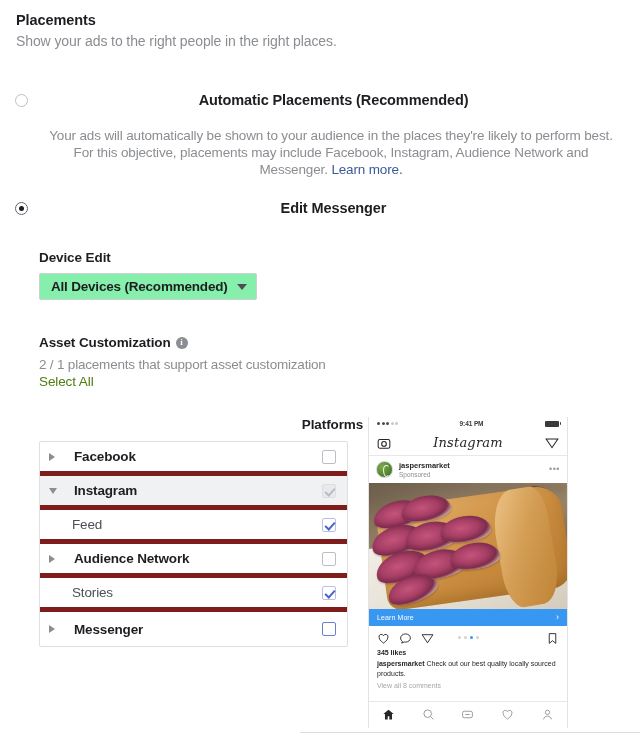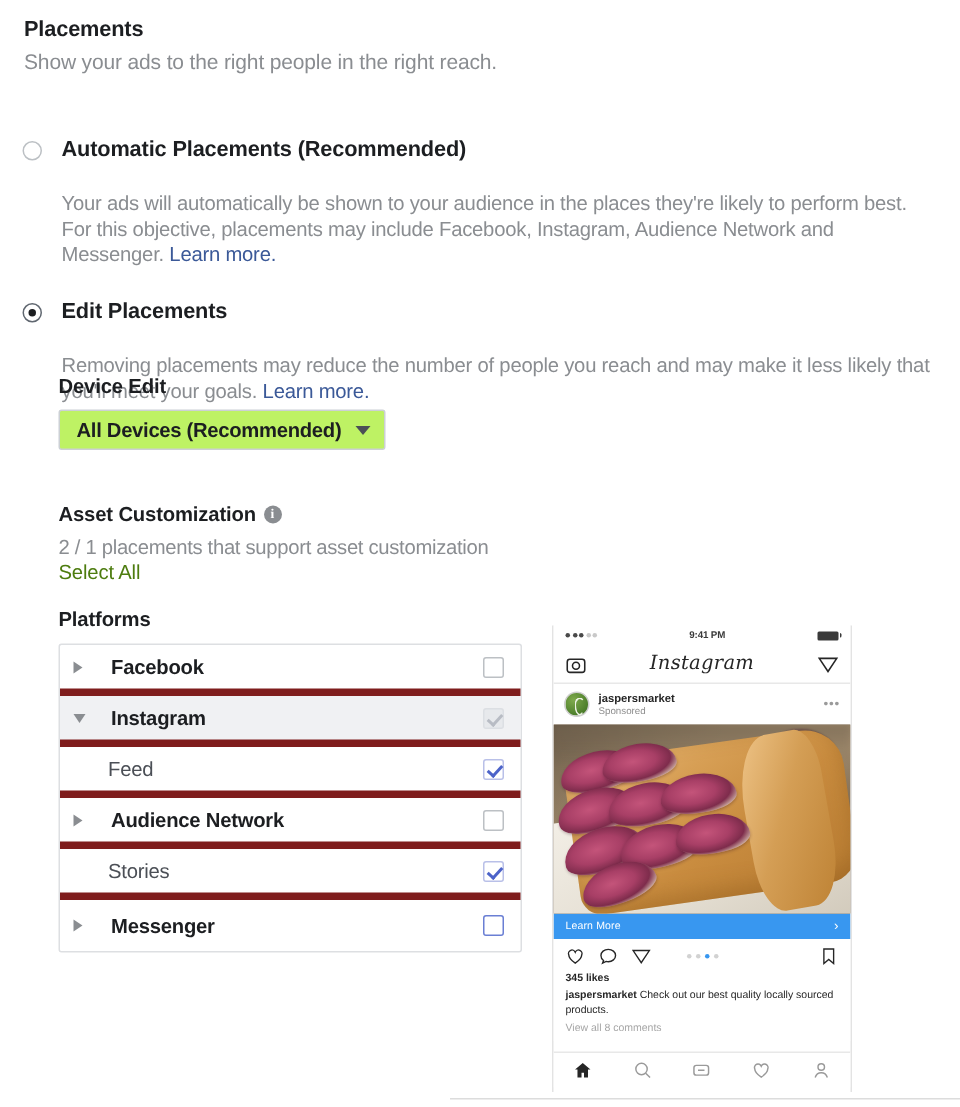--- a/index.html
+++ b/index.html
@@ -30,21 +30,21 @@
     letter-spacing: -0.1px;
   }
   .section-sub {
     font-size: 14px;
     color: #8a8d91;
     margin-top: 5px;
     letter-spacing: -0.1px;
   }
 
   
-  .radio-group { position: absolute; left: 15px; top: 92px; right: 14px; }
+  .radio-group { position: absolute; left: 15px; top: 92px; right: 14px; text-align: center; }
 
   .radio-row { position: relative; padding-left: 26px; }
   .radio-row + .radio-row { margin-top: 22px; }
 
   .radio-mark {
     position: absolute;
     left: 0;
     top: 2px;
     width: 13px;
     height: 13px;
@@ -89,21 +89,21 @@
     letter-spacing: -0.1px;
   }
 
   .dropdown {
     margin-top: 8px;
     display: inline-flex;
     align-items: center;
     gap: 9px;
     height: 27px;
     padding: 0 9px 0 11px;
-    background: #bef264;
+    background: #86efac;
     border: 1px solid #ccd0d5;
     border-radius: 2px;
     cursor: pointer;
   }
   .dropdown-value {
     font-size: 13.5px;
     font-weight: bold;
     color: #1c1e21;
     letter-spacing: -0.2px;
   }
@@ -139,21 +139,21 @@
   .select-all {
     display: inline-block;
     margin-top: 2px;
     font-size: 13.5px;
     color: #4d7c0f;
     text-decoration: none;
     cursor: pointer;
     letter-spacing: -0.1px;
   }
 
-  .platforms-label { margin-top: 14px; }
+  .platforms-label { margin-top: 27px; text-align: center; }
 
   
   .platform-list {
     margin-top: 9px;
     width: 309px;
     border: 1px solid #dddfe2;
     border-radius: 2px;
     background: #fff;
   }
   .p-row {
@@ -497,35 +497,34 @@
     background: #dcdcdc;
   }
 </style>
 </head>
 <body>
 
 <div class="page">
 
   <div class="section-header">
     <div class="section-title">Placements</div>
-    <div class="section-sub">Show your ads to the right people in the right reach.</div>
+    <div class="section-sub">Show your ads to the right people in the right places.</div>
   </div>
 
   <div class="radio-group">
 
     <div class="radio-row">
       <span class="radio-mark"></span>
       <div class="radio-label">Automatic Placements (Recommended)</div>
       <div class="radio-desc"><span>Your ads will automatically be shown to your audience in the places they're likely to perform best. For this objective, placements may include Facebook, Instagram, Audience Network and Messenger.</span> <a class="lnk" href="#">Learn more.</a></div>
     </div>
 
     <div class="radio-row">
       <span class="radio-mark checked"></span>
-      <div class="radio-label">Edit Placements</div>
-      <div class="radio-desc"><span>Removing placements may reduce the number of people you reach and may make it less likely that you'll meet your goals.</span> <a class="lnk" href="#">Learn more.</a></div>
+      <div class="radio-label">Edit Messenger</div>
     </div>
   </div>
 
   <div class="edit-body">
 
     <div class="field-label">Device Edit</div>
     <div class="dropdown">
       <span class="dropdown-value">All Devices (Recommended)</span>
       <span class="caret-down"></span>
     </div>

